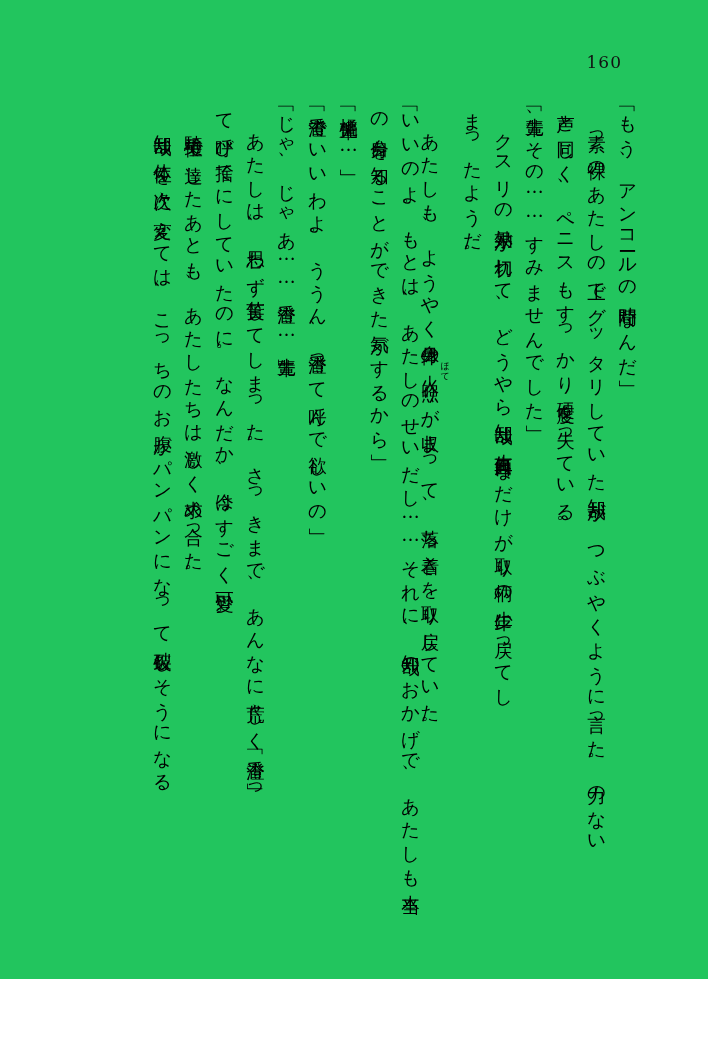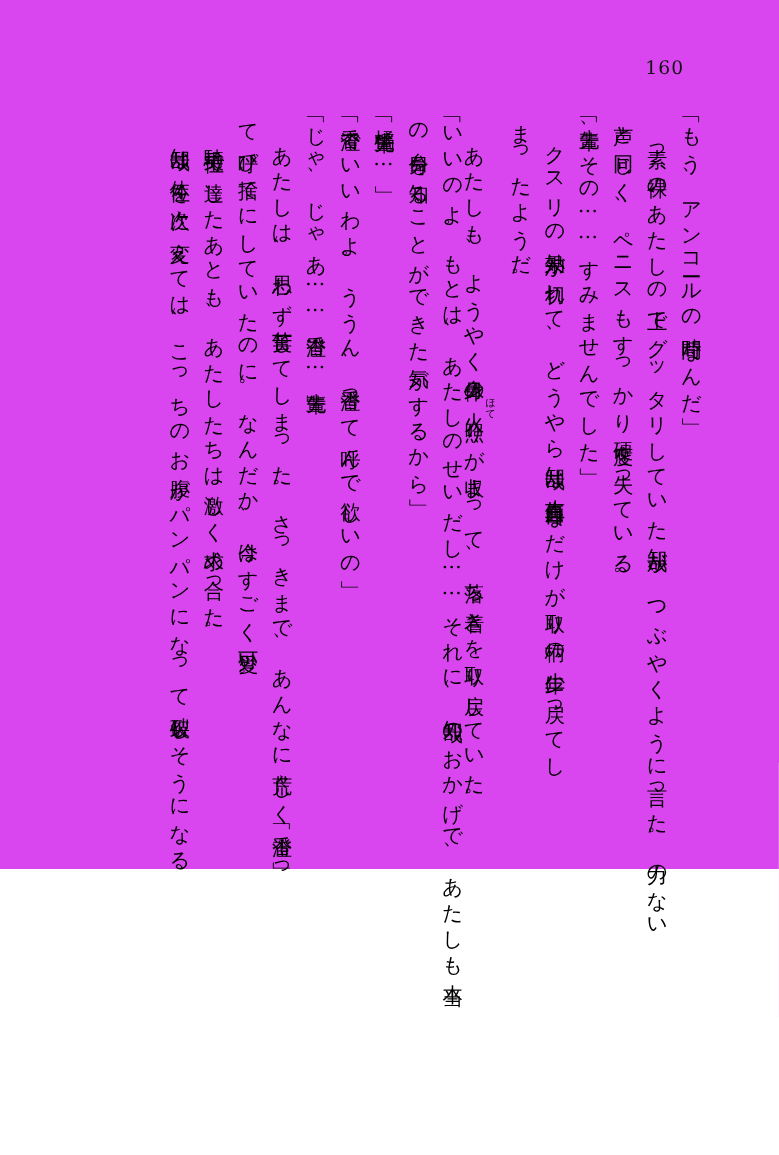--- a/index.html
+++ b/index.html
@@ -10,22 +10,22 @@
   body {
     width: 708px;
     height: 1050px;
     overflow: hidden;
     font-family: "DejaVu Serif", "Liberation Serif", serif;
     color: #000000;
   }
   .page {
     position: relative;
     width: 708px;
-    height: 790px;
-    background: #d946ef;
+    height: 979px;
+    background: #22c55e;
     box-sizing: border-box;
   }
   .page-number {
     position: absolute;
     top: 52px;
     right: 86px;
     font-size: 17px;
     letter-spacing: 1px;
     font-family: "DejaVu Serif", "Liberation Serif", serif;
     color: #111;

